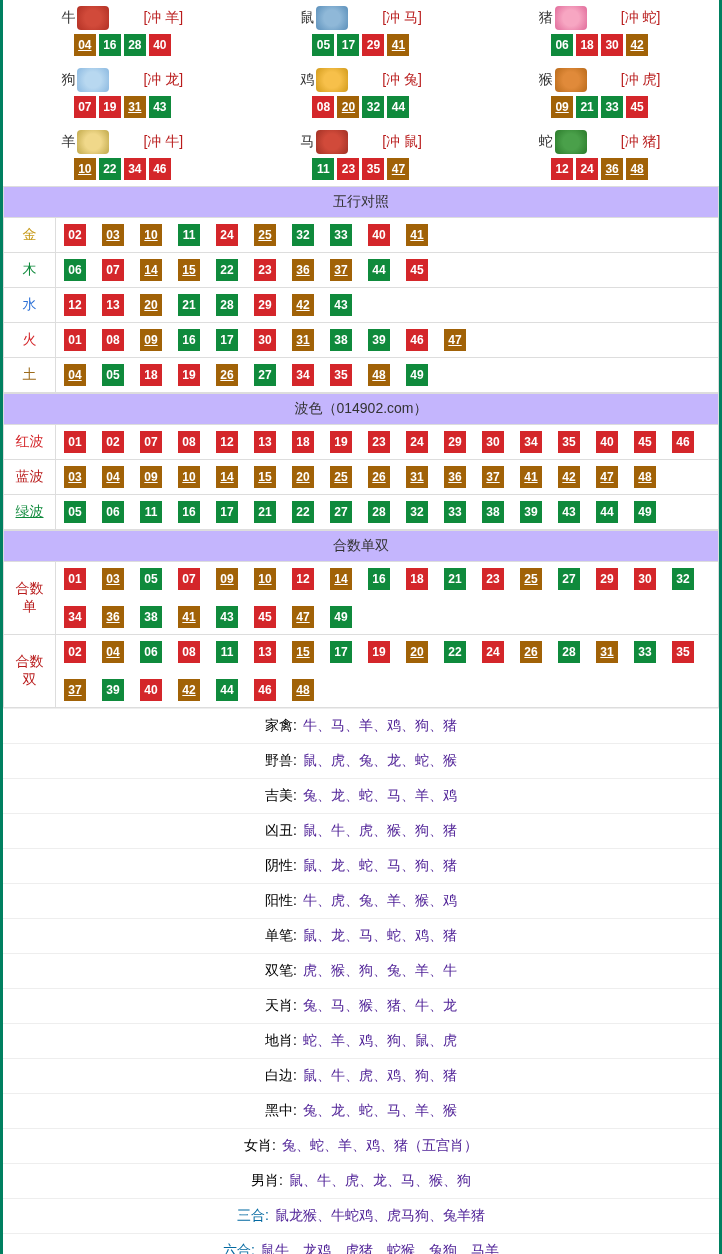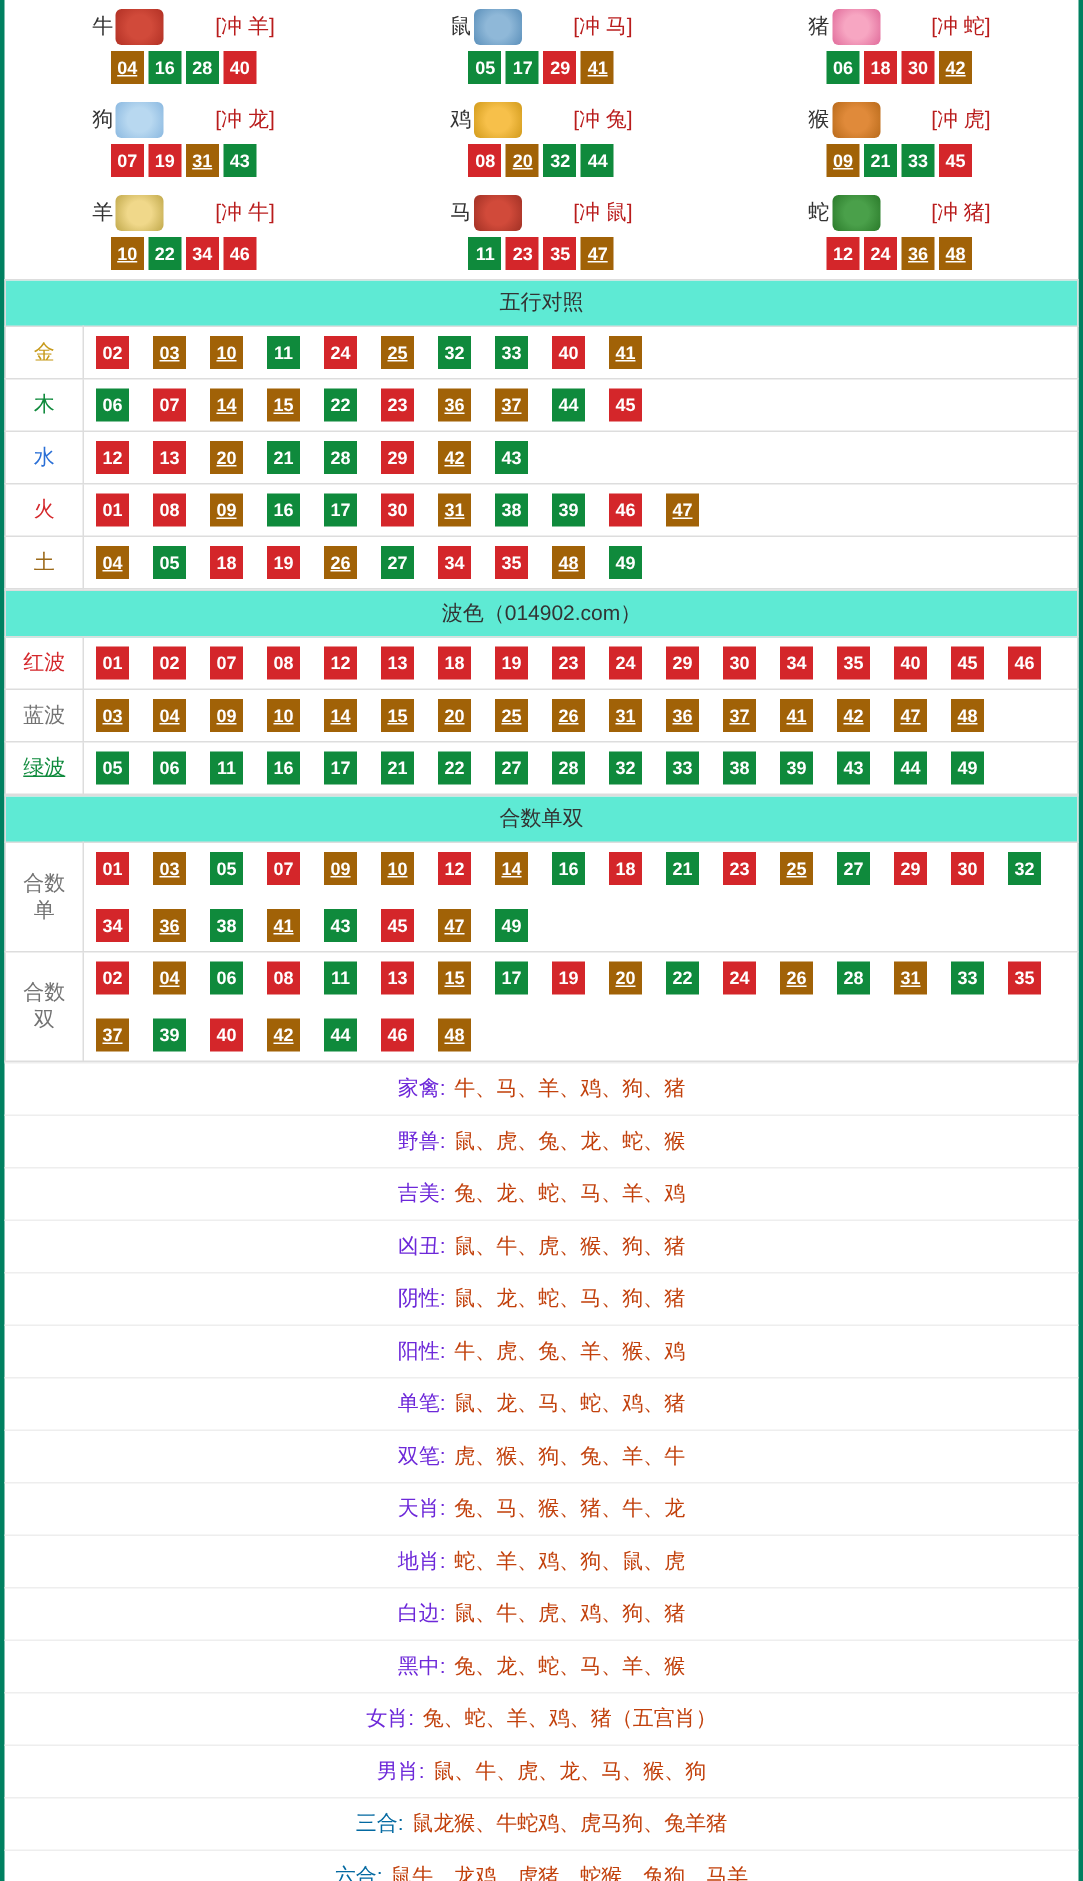--- a/index.html
+++ b/index.html
@@ -11,37 +11,37 @@
   .z-name { font-weight: 500; }
   .z-icon { width: 32px; height: 24px; display: inline-block; border-radius: 4px; }
   .z-conflict { color: #b91c1c; margin-left: 32px; }
   .numrow { display: flex; justify-content: center; gap: 3px; }
   .num { display: inline-flex; width: 22px; height: 22px; align-items: center; justify-content: center; color: #fff; font-size: 12px; font-weight: 600; }
   .c-red { background: #d4262a; }
   .c-blue { background: #a16207; text-decoration: underline; }
   .c-green { background: #0f8a3c; }
 
   table.tbl { width: 100%; border-collapse: collapse; }
-  table.tbl th.section { background: #5eead4; border: 1px solid #ddd; text-align: center; padding: 6px; font-weight: 500; color: #333; }
+  table.tbl th.section { background: #c4b5fd; border: 1px solid #ddd; text-align: center; padding: 6px; font-weight: 500; color: #333; }
   table.tbl td, table.tbl th:not(.section) { border: 1px solid #ddd; padding: 6px 8px; vertical-align: middle; }
   table.tbl td.label { width: 52px; text-align: center; font-weight: 500; }
   .lbl-gold { color: #c79a1a; }
   .lbl-wood { color: #0f8a3c; }
   .lbl-water { color: #2a6fd6; }
   .lbl-fire { color: #d4262a; }
   .lbl-earth { color: #9c6a1a; }
   .lbl-red { color: #d4262a; }
-  .lbl-blue { color: #737373; }
+  .lbl-blue { color: #b91c1c; }
   .lbl-green { color: #0f8a3c; text-decoration: underline; }
   .nums { display: flex; flex-wrap: wrap; gap: 16px; }
 
   .attr-row { text-align: center; padding: 8px 0; border-top: 1px solid #eee; }
-  .attr-label { color: #6d28d9; margin-right: 2px; }
+  .attr-label { color: #000000; margin-right: 2px; }
   .attr-label.green { color: #0369a1; }
-  .attr-val { color: #c2410c; }
+  .attr-val { color: #4c1d95; }
 
   
   .icon-ox { background: radial-gradient(circle,#d14a3a 40%,#b13024 100%); }
   .icon-rat { background: radial-gradient(circle,#8fb8d8 40%,#5a8fba 100%); }
   .icon-pig { background: radial-gradient(circle,#f7a6c2 40%,#e06a9a 100%); }
   .icon-dog { background: radial-gradient(circle,#b8d8f0 40%,#8ab8e0 100%); }
   .icon-rooster { background: radial-gradient(circle,#f7c04a 40%,#d19a1a 100%); }
   .icon-monkey { background: radial-gradient(circle,#e08a3a 40%,#b86a1a 100%); }
   .icon-goat { background: radial-gradient(circle,#f0d88a 40%,#c0a84a 100%); }
   .icon-horse { background: radial-gradient(circle,#d14a3a 40%,#a03024 100%); }

